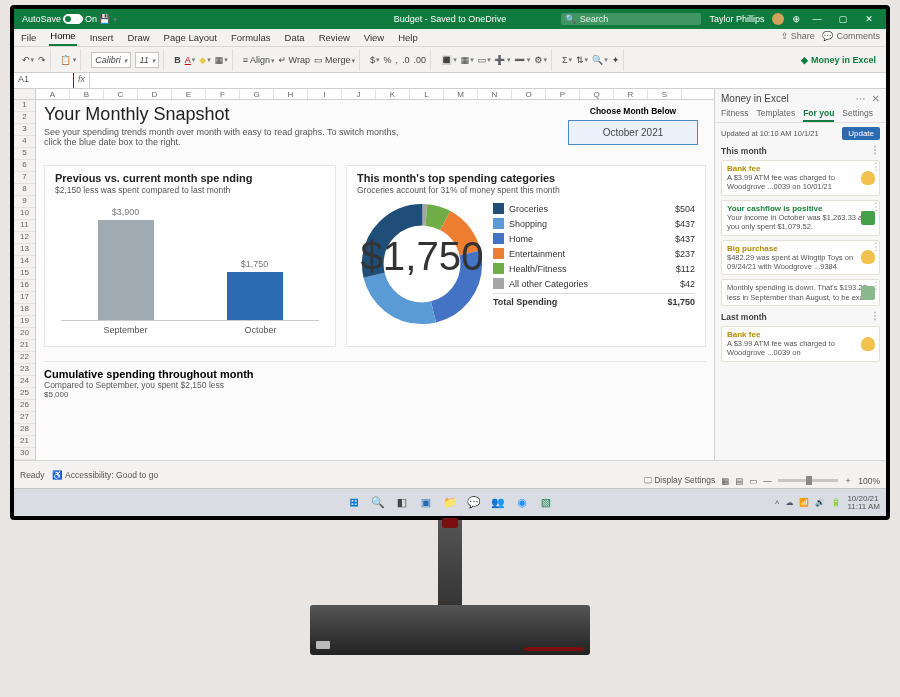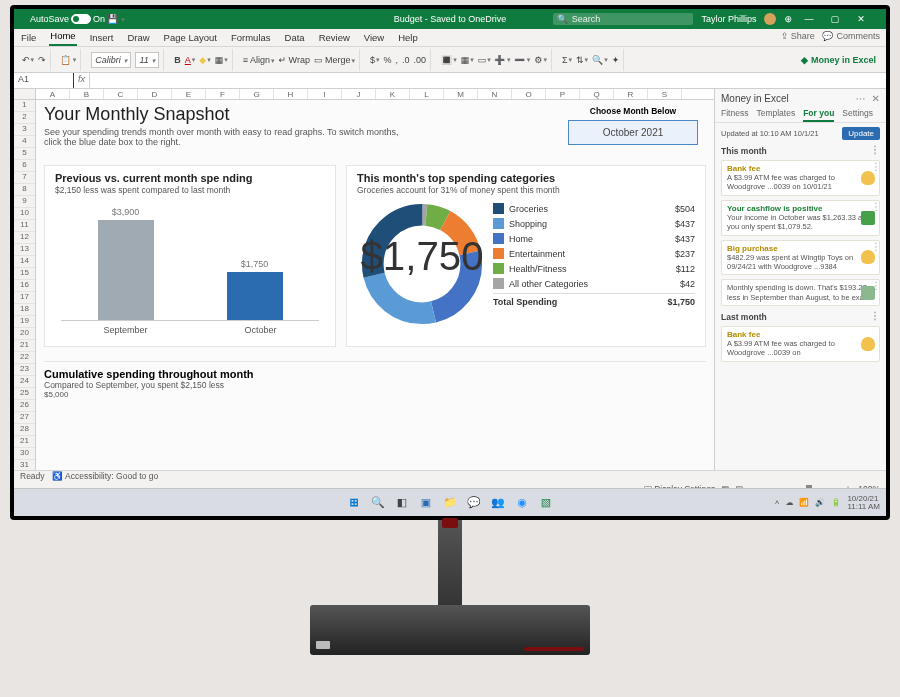--- a/index.html
+++ b/index.html
@@ -7,21 +7,21 @@
   
   .monitor { position:absolute; left:10px; top:5px; width:880px; height:515px; background:#000; border-radius:4px; padding:4px; }
   .screen { width:100%; height:100%; background:#fff; display:flex; flex-direction:column; overflow:hidden; }
   .stand-neck { position:absolute; left:438px; top:520px; width:24px; height:90px; background:linear-gradient(#555,#333); }
   .stand-neck::before { content:""; position:absolute; top:-2px; left:4px; width:16px; height:10px; background:#7a0d0d; border-radius:2px;}
   .stand-base { position:absolute; left:310px; top:605px; width:280px; height:50px; background:linear-gradient(#555,#222); border-radius:3px; }
   .stand-base::after { content:""; position:absolute; right:6px; bottom:4px; width:60px; height:4px; background:#7a0d0d; border-radius:2px;}
   .stand-base::before { content:""; position:absolute; left:6px; bottom:6px; width:14px; height:8px; background:#bbb; border-radius:1px;}
 
   
-  .titlebar { height:20px; background:#0f7b3e; display:flex; align-items:center; color:#fff; font-size:9px; padding:0 16px; }
+  .titlebar { height:20px; background:#0f7b3e; display:flex; align-items:center; color:#fff; font-size:9px; padding:0 8px; }
   .autosave { display:flex; align-items:center; gap:2px; }
   .toggle { width:20px; height:10px; border:1px solid #fff; border-radius:5px; background:#fff; position:relative; }
   .toggle::after{content:"";position:absolute;left:1px;top:1px;width:6px;height:6px;background:#0f7b3e;border-radius:50%;}
   .titlebar .center{position:absolute;left:0;right:0;text-align:center;pointer-events:none;}
   .search { background:rgba(255,255,255,.2); border-radius:2px; padding:1px 6px 1px 4px; display:inline-flex; align-items:center; gap:3px; min-width:140px; color:#e8f3e8;}
   .titlebar .right { display:flex; align-items:center; gap:8px; margin-left:auto; position:relative; z-index:2;}
   .winbtn { width:18px; text-align:center; }
   .avatar { width:12px; height:12px; border-radius:50%; background:#d4a25a; display:inline-block;}
   
   .menurow { height:18px; background:#f3f2f1; display:flex; align-items:flex-end; padding:0 6px; font-size:9.5px; color:#333; gap:12px; border-bottom:1px solid #d6d6d6; position:relative;}
@@ -76,21 +76,21 @@
   .legend{flex:1;font-size:9px;color:#333;}
   .legend .row{display:flex;align-items:center;justify-content:space-between;margin:4px 0;}
   .legend .row .l{display:flex;align-items:center;gap:5px;}
   .sq{width:11px;height:11px;display:inline-block;}
   .legend .tot{font-weight:700;border-top:1px solid #ddd;margin-top:4px;padding-top:3px;}
   .cum{border-top:1px solid #e5e5e5;margin-top:14px;padding-top:6px;}
   .cum h3{font-size:11px;font-weight:700;}
   .cum .s{font-size:8.5px;color:#555;}
   .cum .y{font-size:8px;color:#555;margin-top:0;}
   
-  .statusbar{height:18px;background:#f3f2f1;border-top:1px solid #d6d6d6;display:flex;align-items:flex-start;font-size:8.5px;color:#555;padding:0 6px;}
+  .statusbar{height:28px;background:#f3f2f1;border-top:1px solid #d6d6d6;display:flex;align-items:center;font-size:8.5px;color:#555;padding:0 6px;}
   .statusbar .r{margin-left:auto;display:flex;gap:6px;align-items:center;margin-top:12px;}
   .zoom{width:60px;height:3px;background:#c8c6c4;position:relative;}
   .zoom::after{content:"";position:absolute;left:28px;top:-3px;width:6px;height:9px;background:#888;}
   
   .sidepane{width:172px;border-left:1px solid #d0cece;background:#f7f7f7;display:flex;flex-direction:column;font-size:8.5px;color:#333;}
   .sidepane .hdr{display:flex;align-items:center;padding:4px 6px;font-size:10px;color:#444;}
   .sidepane .hdr .r{margin-left:auto;display:flex;gap:6px;color:#888;}
   .sptabs{display:flex;gap:8px;padding:0 6px;font-size:8.5px;color:#666;border-bottom:1px solid #e0e0e0;}
   .sptabs div{padding-bottom:2px;}
   .sptabs .active{color:#0f7b3e;border-bottom:2px solid #0f7b3e;font-weight:600;}

